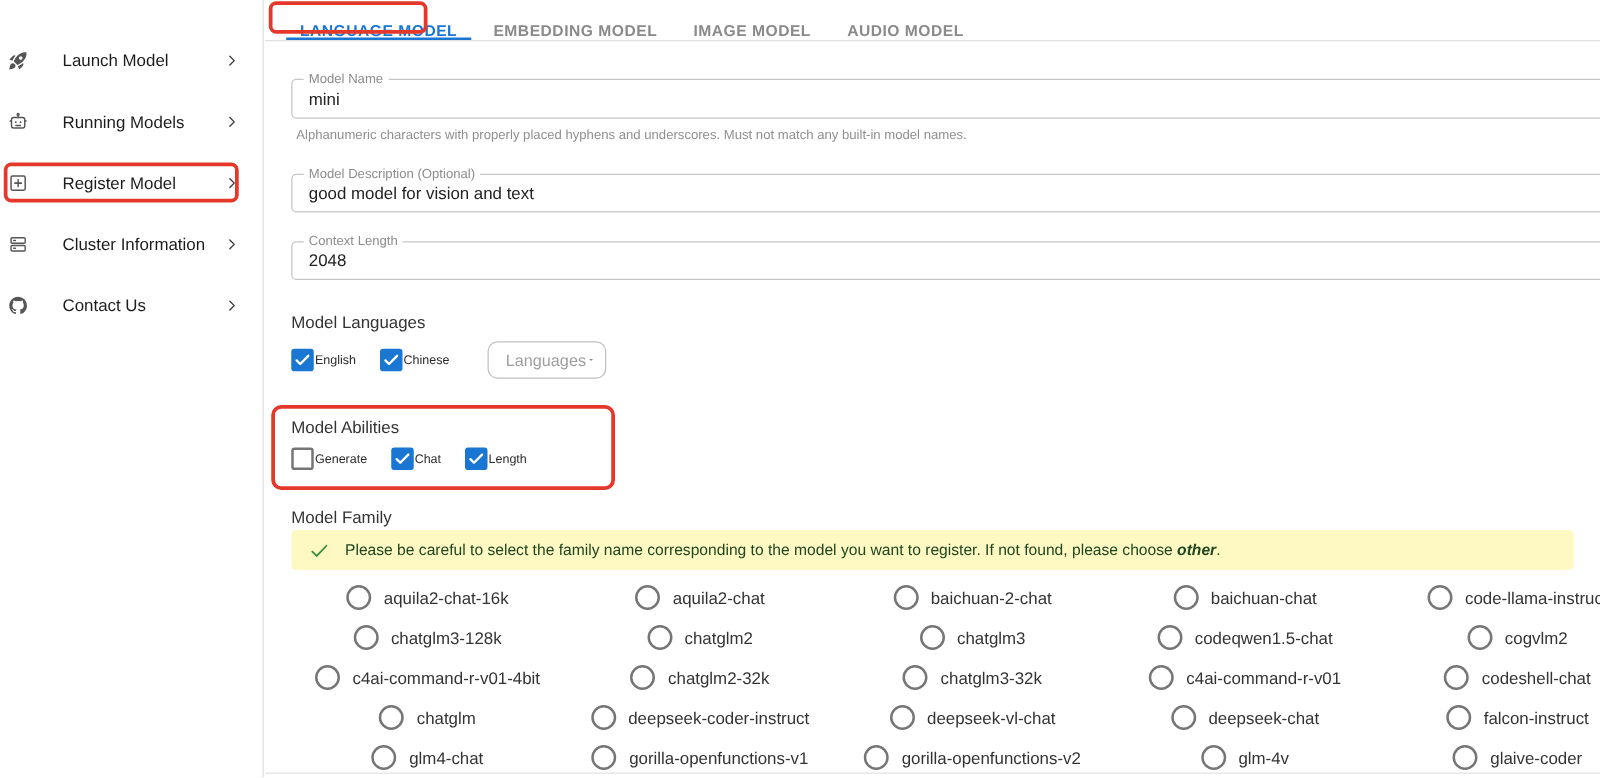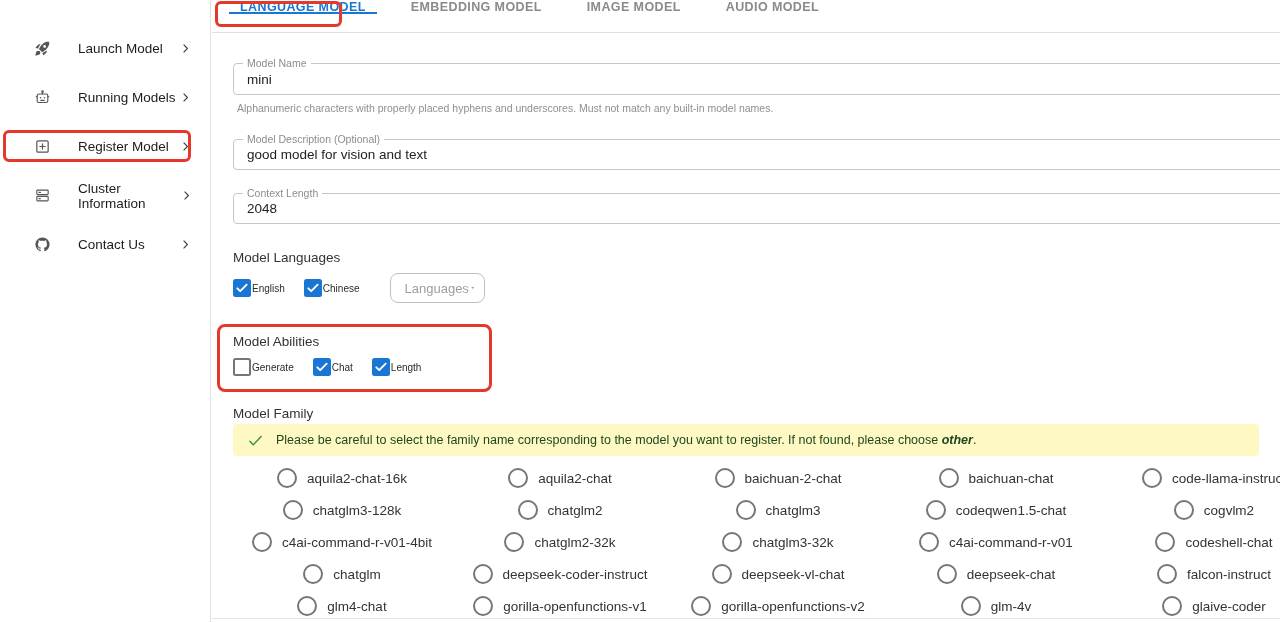--- a/index.html
+++ b/index.html
@@ -2,32 +2,32 @@
 <html><head>
 <meta charset="utf-8">
 <style>
   * { margin:0; padding:0; box-sizing:border-box; }
   html,body { width:1280px; height:622px; overflow:hidden; background:#fff;
               font-family:"Liberation Sans", sans-serif; color:#1f1f1f; position:relative; }
 
   
   .sidebar { position:absolute; left:0; top:0; width:211px; height:622px;
              border-right:1px solid #e0e0e0; background:#fff; padding-top:24px; }
-  .side-item { height:49px; display:flex; align-items:center; padding:0 17px 0 6px; cursor:pointer;margin-left:28px; }
+  .side-item { height:49px; display:flex; align-items:center; padding:0 17px 0 6px; cursor:pointer; }
   .side-icon { width:18px; height:18px; color:#555; margin-right:26px; flex:0 0 auto; display:flex; align-items:center; }
   .side-icon svg { width:17px; height:17px; }
   .side-label { font-size:13.5px; color:#1c1c1c; }
   .side-chevron { margin-left:auto; width:14px; height:14px; color:#3a3a3a; display:flex; align-items:center; }
   .side-chevron svg { width:13px; height:13px; }
 
   
   .main { position:absolute; left:212px; top:0; width:1068px; height:622px; }
 
   .tabbar { position:relative; height:33px; border-bottom:1px solid #e0e0e0;
-            display:flex; align-items:flex-start; padding-left:17px; gap:23px; }
+            display:flex; align-items:flex-end; padding-left:17px; gap:7px; }
   .tab { display:flex; align-items:center; padding:0 11px; font-size:12.5px; font-weight:600;
          letter-spacing:.4px; color:#8a8a8a; text-transform:uppercase; cursor:pointer; position:relative; }
   .tab.active { color:#1976d2; }
   .tab.active::after { content:""; position:absolute; left:0; right:0; bottom:0; height:2px; background:#1976d2; }
 
   .content { position:relative; padding-left:21px; }
 
   .tf { position:relative; border:1px solid #c6c6c6; border-radius:4px; height:32px;
         display:flex; align-items:center; padding-left:13px; width:calc(100% + 40px);
         background:#fff; cursor:text; }

